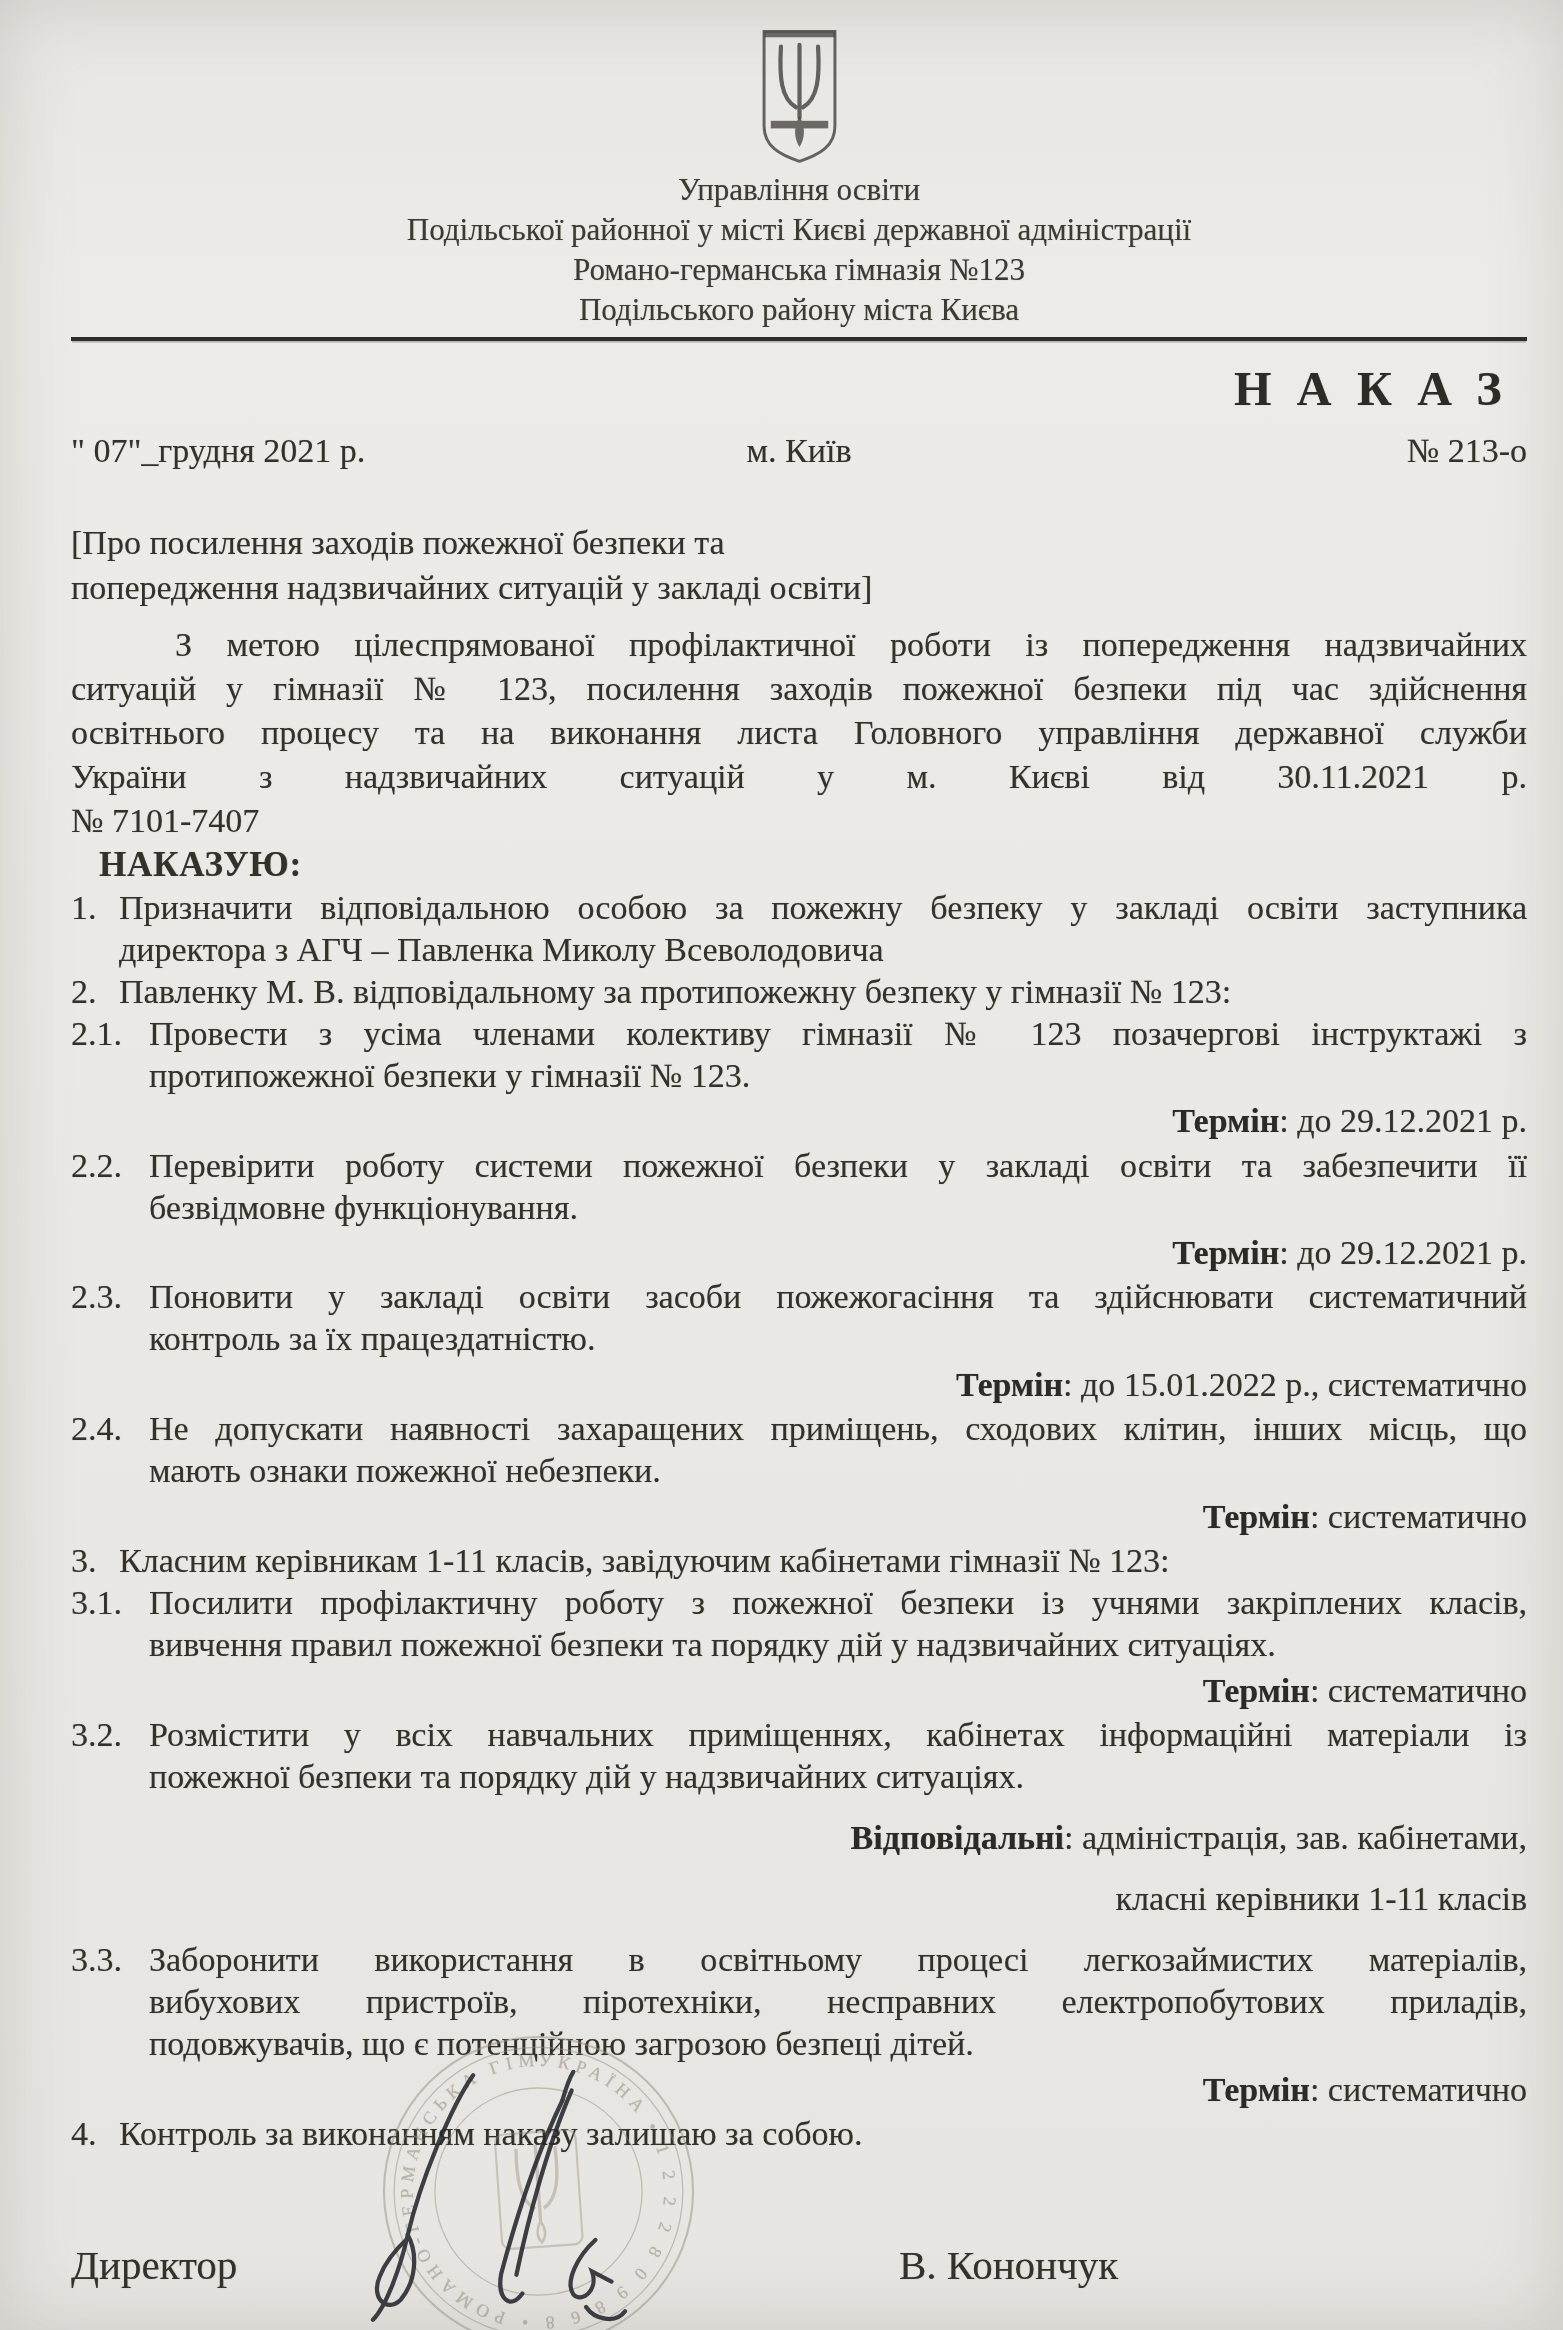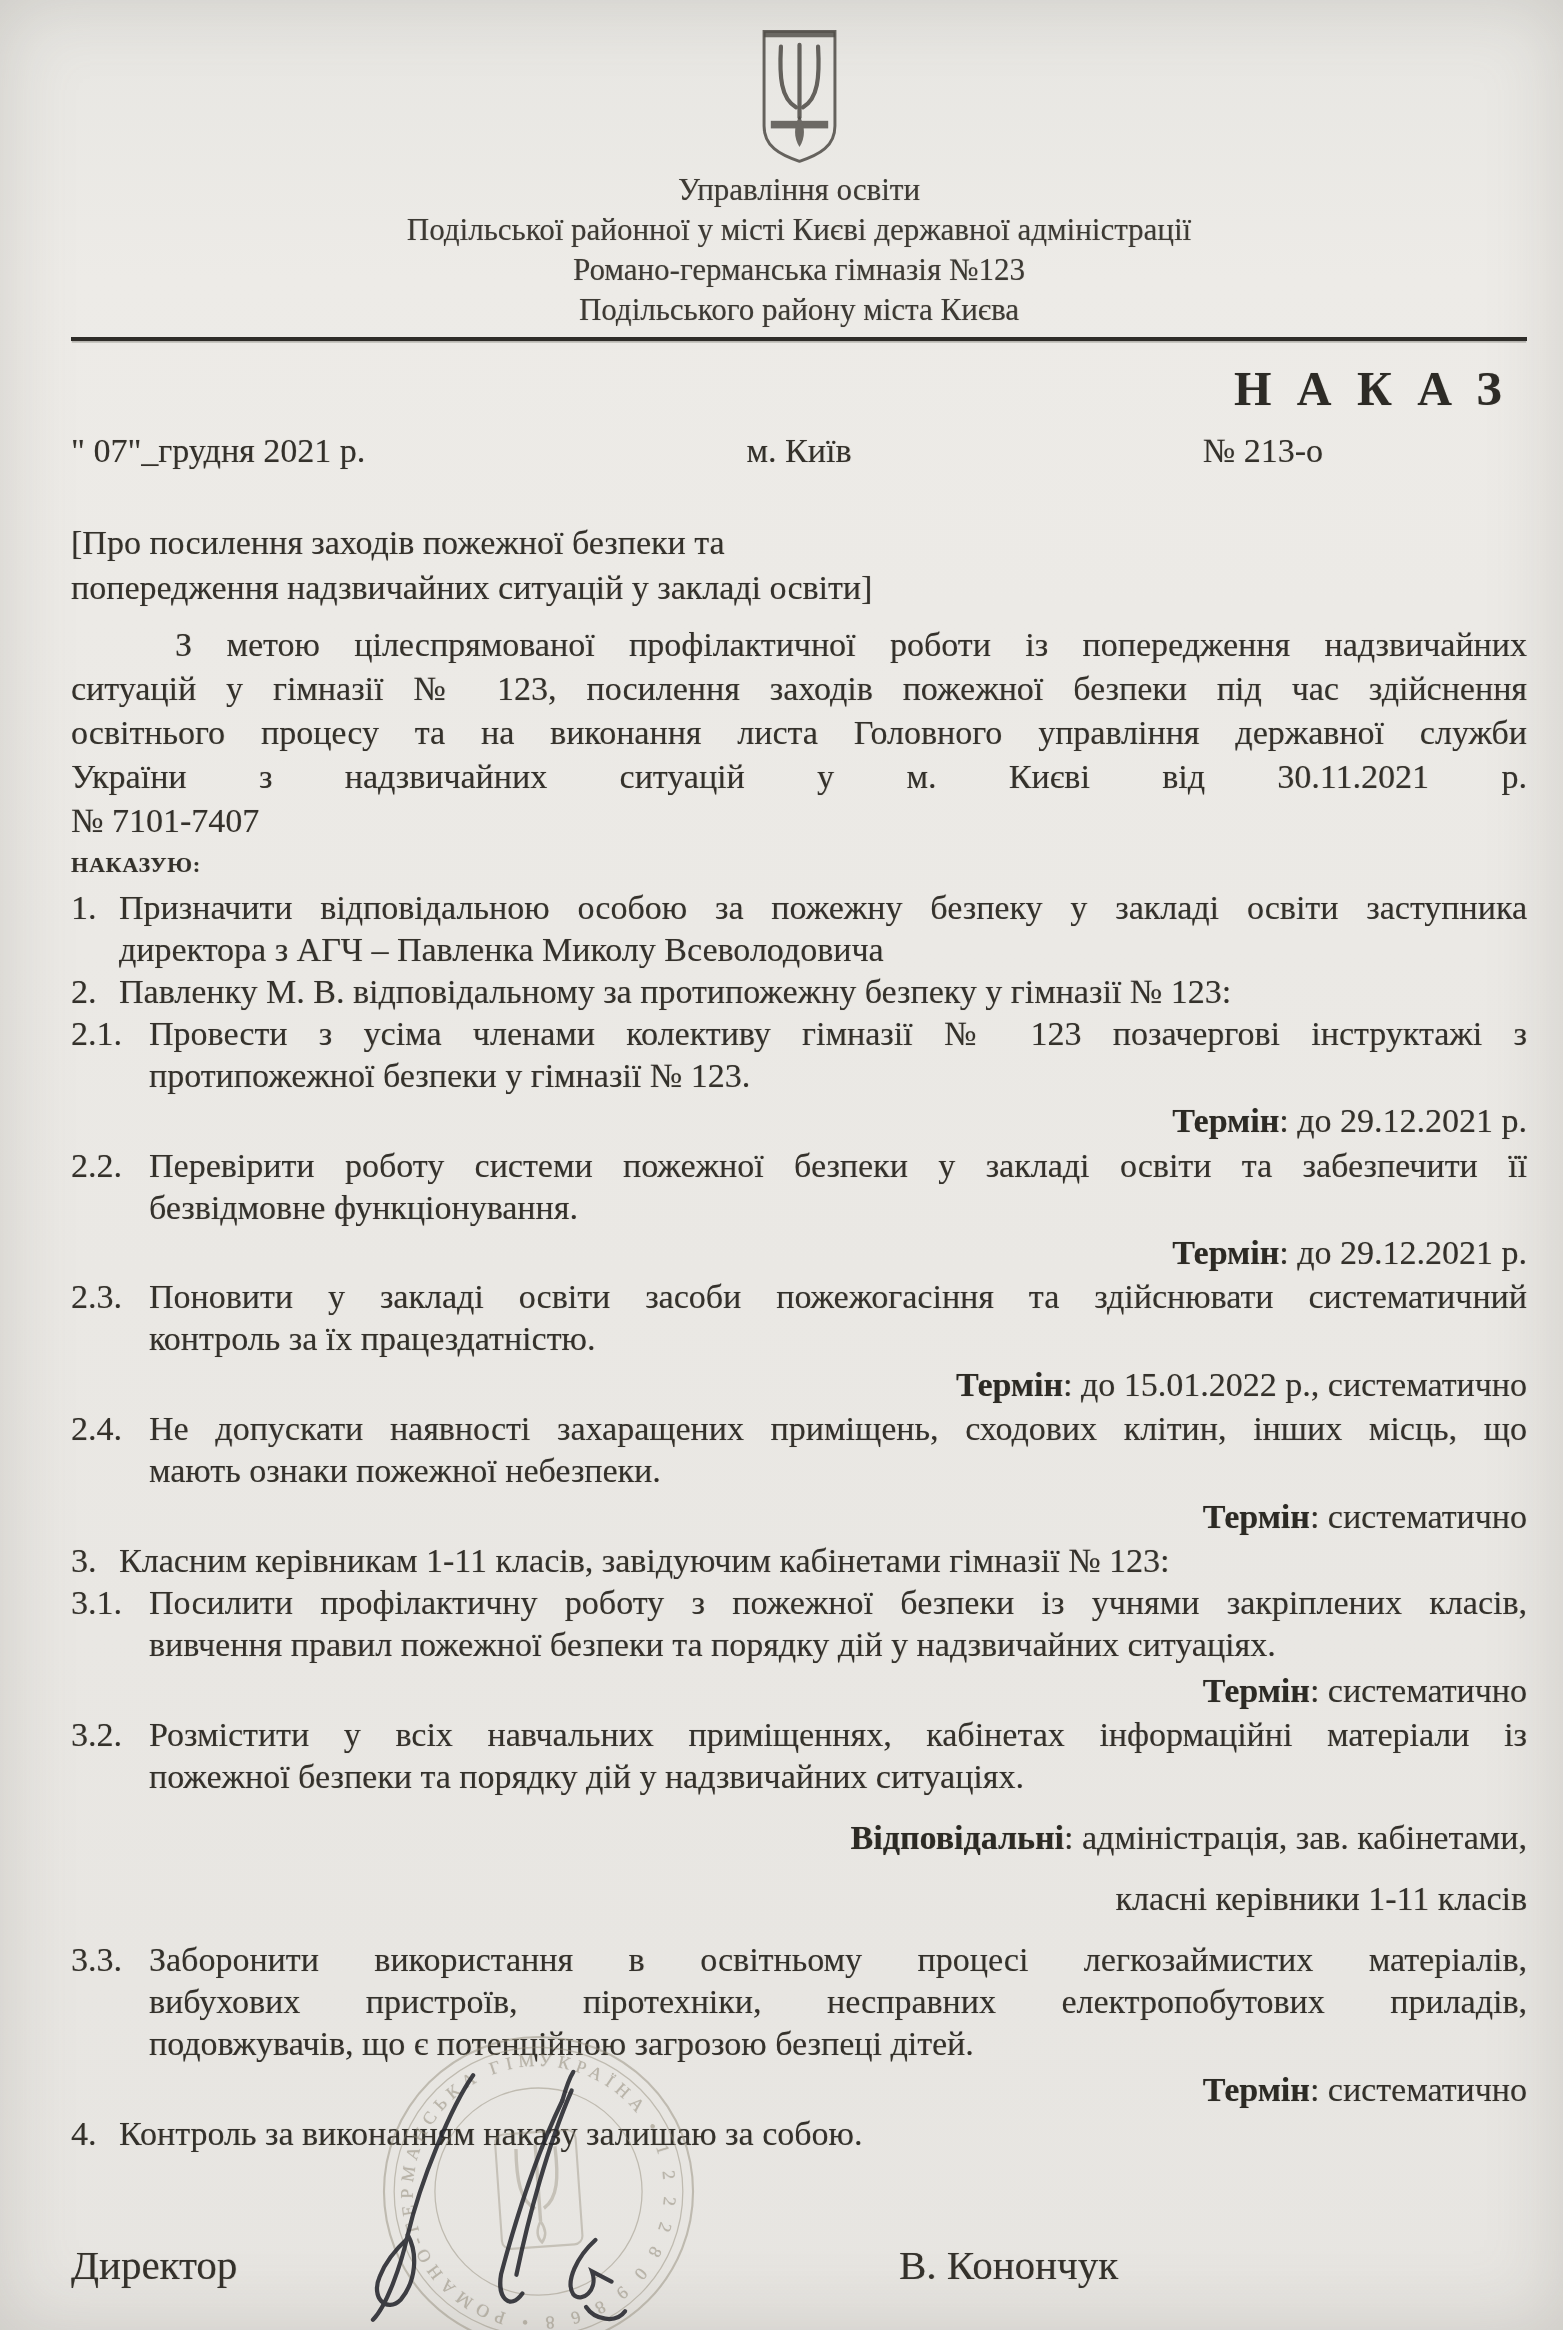--- a/index.html
+++ b/index.html
@@ -13,28 +13,28 @@
     font-family:"Liberation Serif","DejaVu Serif",serif;
     color:#34312b;
     text-shadow:0.3px 0.3px 0.8px rgba(60,54,46,.42);
   }
   .content{padding:0 36px 0 71px;}
   .emblem{display:block;margin:25.5px auto 5.1px;}
   .org{font-size:31px;line-height:40px;text-align:center;color:#3d3a34;}
   .rule{margin-top:7.6px;border-top:4.2px solid #2f2d29;box-shadow:0 2.5px 0 -0.8px rgba(47,45,41,.28);height:0;}
   .title{margin-top:20.4px;font-size:48px;line-height:54px;letter-spacing:25.5px;padding-left:25.5px;font-weight:600;text-align:right;color:#2d2b26;}
   .dateline{margin-top:14.4px;display:grid;grid-template-columns:1fr auto 1fr;font-size:34px;line-height:42px;align-items:baseline;}
-  .dateline .dl-num{justify-self:end;margin-right:204px;}
+  .dateline .dl-num{justify-self:end;}
   .subject{margin-top:48px;font-size:34px;line-height:45px;}
   .bodytext{font-size:34px;line-height:44px;}
   .preamble{margin-top:12.7px;}
   .ln{white-space:nowrap;}
   .jline{text-align:justify;text-align-last:justify;-moz-text-align-last:justify;}
   .indent1{padding-left:104px;}
-  .order-word{font-weight:bold;font-size:22px;line-height:44px;letter-spacing:0.8px;}
+  .order-word{font-weight:bold;font-size:35px;line-height:44px;letter-spacing:0.8px;margin-left:28px;}
   .items{font-size:34px;line-height:42px;}
   .itm{position:relative;}
   .lvl1{padding-left:48px;}
   .lvl2{padding-left:78px;}
   .itm .num{position:absolute;left:0;top:0;}
   .term{text-align:right;margin:3.4px 0 2.5px;}
   .term b,.resp b{font-weight:bold;color:#2c2a24;}
   .resp{text-align:right;margin:19px 0;}
   .sig-row{position:relative;margin-top:88px;font-size:41px;line-height:44px;}
   .sig-name{position:absolute;left:828px;top:0;}

